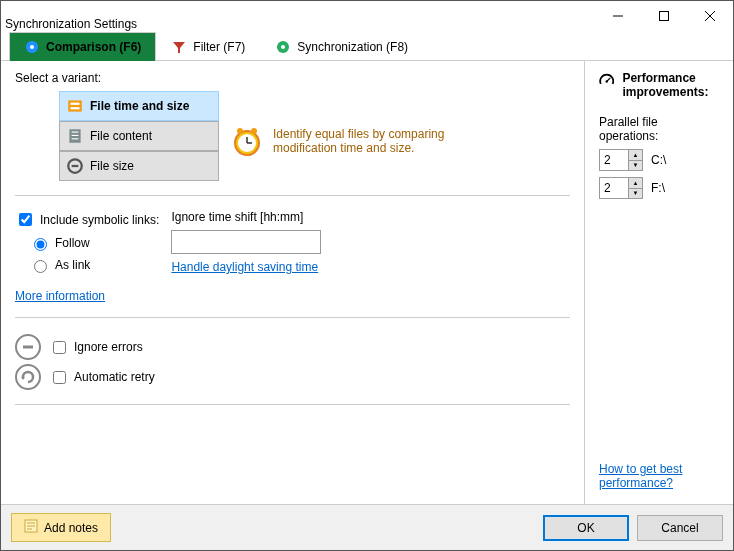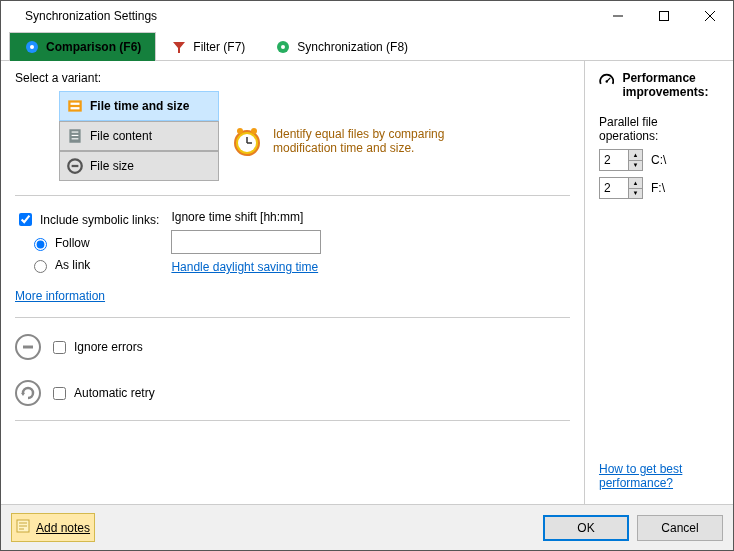--- a/index.html
+++ b/index.html
@@ -1,18 +1,18 @@
 <!DOCTYPE html>
 <html><head>
 <meta charset="utf-8">
 <style>
 * { box-sizing: border-box; font-family: "Segoe UI", Tahoma, sans-serif; font-size: 12px; }
 body { margin: 0; background: #fff; }
 .window { width: 734px; height: 551px; border: 1px solid #555; display: flex; flex-direction: column; }
-.titlebar { height: 30px; display: flex; align-items: center; padding-left: 24px; }
+.titlebar { height: 30px; display: flex; align-items: flex-end; padding-left: 4px; }
 .titlebar .title { flex: 1; }
 .winbtns { display: flex; height: 100%; }
 .winbtn { width: 46px; display: flex; align-items: center; justify-content: center; }
 .winbtn svg { width: 10px; height: 10px; }
 
 .tabs { height: 30px; display: flex; border-bottom: 1px solid #ccc; padding-left: 8px; align-items: flex-end; }
 .tab { padding: 6px 14px; display: flex; align-items: center; gap: 6px; border: 1px solid transparent; border-bottom: none; position: relative; top: 1px; cursor: pointer; }
 .tab.active { border-color: #ccc; background: #15803d; font-weight: bold; }
 .tab .ticon { width: 16px; height: 16px; }
 
@@ -48,21 +48,21 @@
 .spinrow { display: flex; align-items: center; gap: 8px; margin-top: 6px; }
 .spinner { width: 44px; height: 22px; border: 1px solid #999; display: flex; }
 .spinner input { border: none; width: 28px; padding-left: 4px; outline: none; }
 .spbtns { width: 14px; display: flex; flex-direction: column; border-left: 1px solid #999; }
 .spbtn { flex: 1; display: flex; align-items: center; justify-content: center; font-size: 6px; background: #e1e1e1; cursor: pointer; }
 .spbtn:first-child { border-bottom: 1px solid #999; }
 
 .rlink { margin-top: auto; margin-bottom: 4px; }
 
 .footer { height: 46px; border-top: 1px solid #ccc; background: #f0f0f0; display: flex; align-items: center; padding: 0 10px; }
-.addnotes { background: #ffe9a8; border: 1px solid #d4b94e; padding: 5px 4px; display: flex; align-items: center; gap: 6px; cursor: pointer; text-decoration: underline; }
+.addnotes { background: #ffe9a8; border: 1px solid #d4b94e; padding: 5px 12px; display: flex; align-items: center; gap: 6px; cursor: pointer; }
 .spacer { flex: 1; }
 .btn { width: 86px; height: 26px; border: 1px solid #adadad; background: #e1e1e1; cursor: pointer; }
 .btn.primary { border: 2px solid #0078d7; background: #e1e1e1; margin-right: 8px; }
 </style>
 </head>
 <body>
 
 <div class="window">
   <div class="titlebar">
     <span class="title">Synchronization Settings</span>
@@ -189,21 +189,21 @@
         <span class="err-icon">
             <svg width="14" height="14" viewBox="0 0 14 14">
               <line x1="2" y1="7" x2="12" y2="7" stroke="#888" stroke-width="3"></line>
             </svg>
           </span>
         <label class="chk">
           <input type="checkbox" style="">
           <span>Ignore errors</span>
         </label>
       </div>
-      <div class="err-row" style="margin-top:20px;">
+      <div class="err-row" style="margin-top:4px;">
         <span class="err-icon">
             <svg width="16" height="16" viewBox="0 0 16 16">
               <path d="M 3 8 A 5 5 0 1 1 8 13" fill="none" stroke="#888" stroke-width="2.5"></path>
               <polygon points="1,8 5,8 3,11" fill="#888"></polygon>
             </svg>
           </span>
         <label class="chk">
           <input type="checkbox" style="">
           <span>Automatic retry</span>
         </label>

